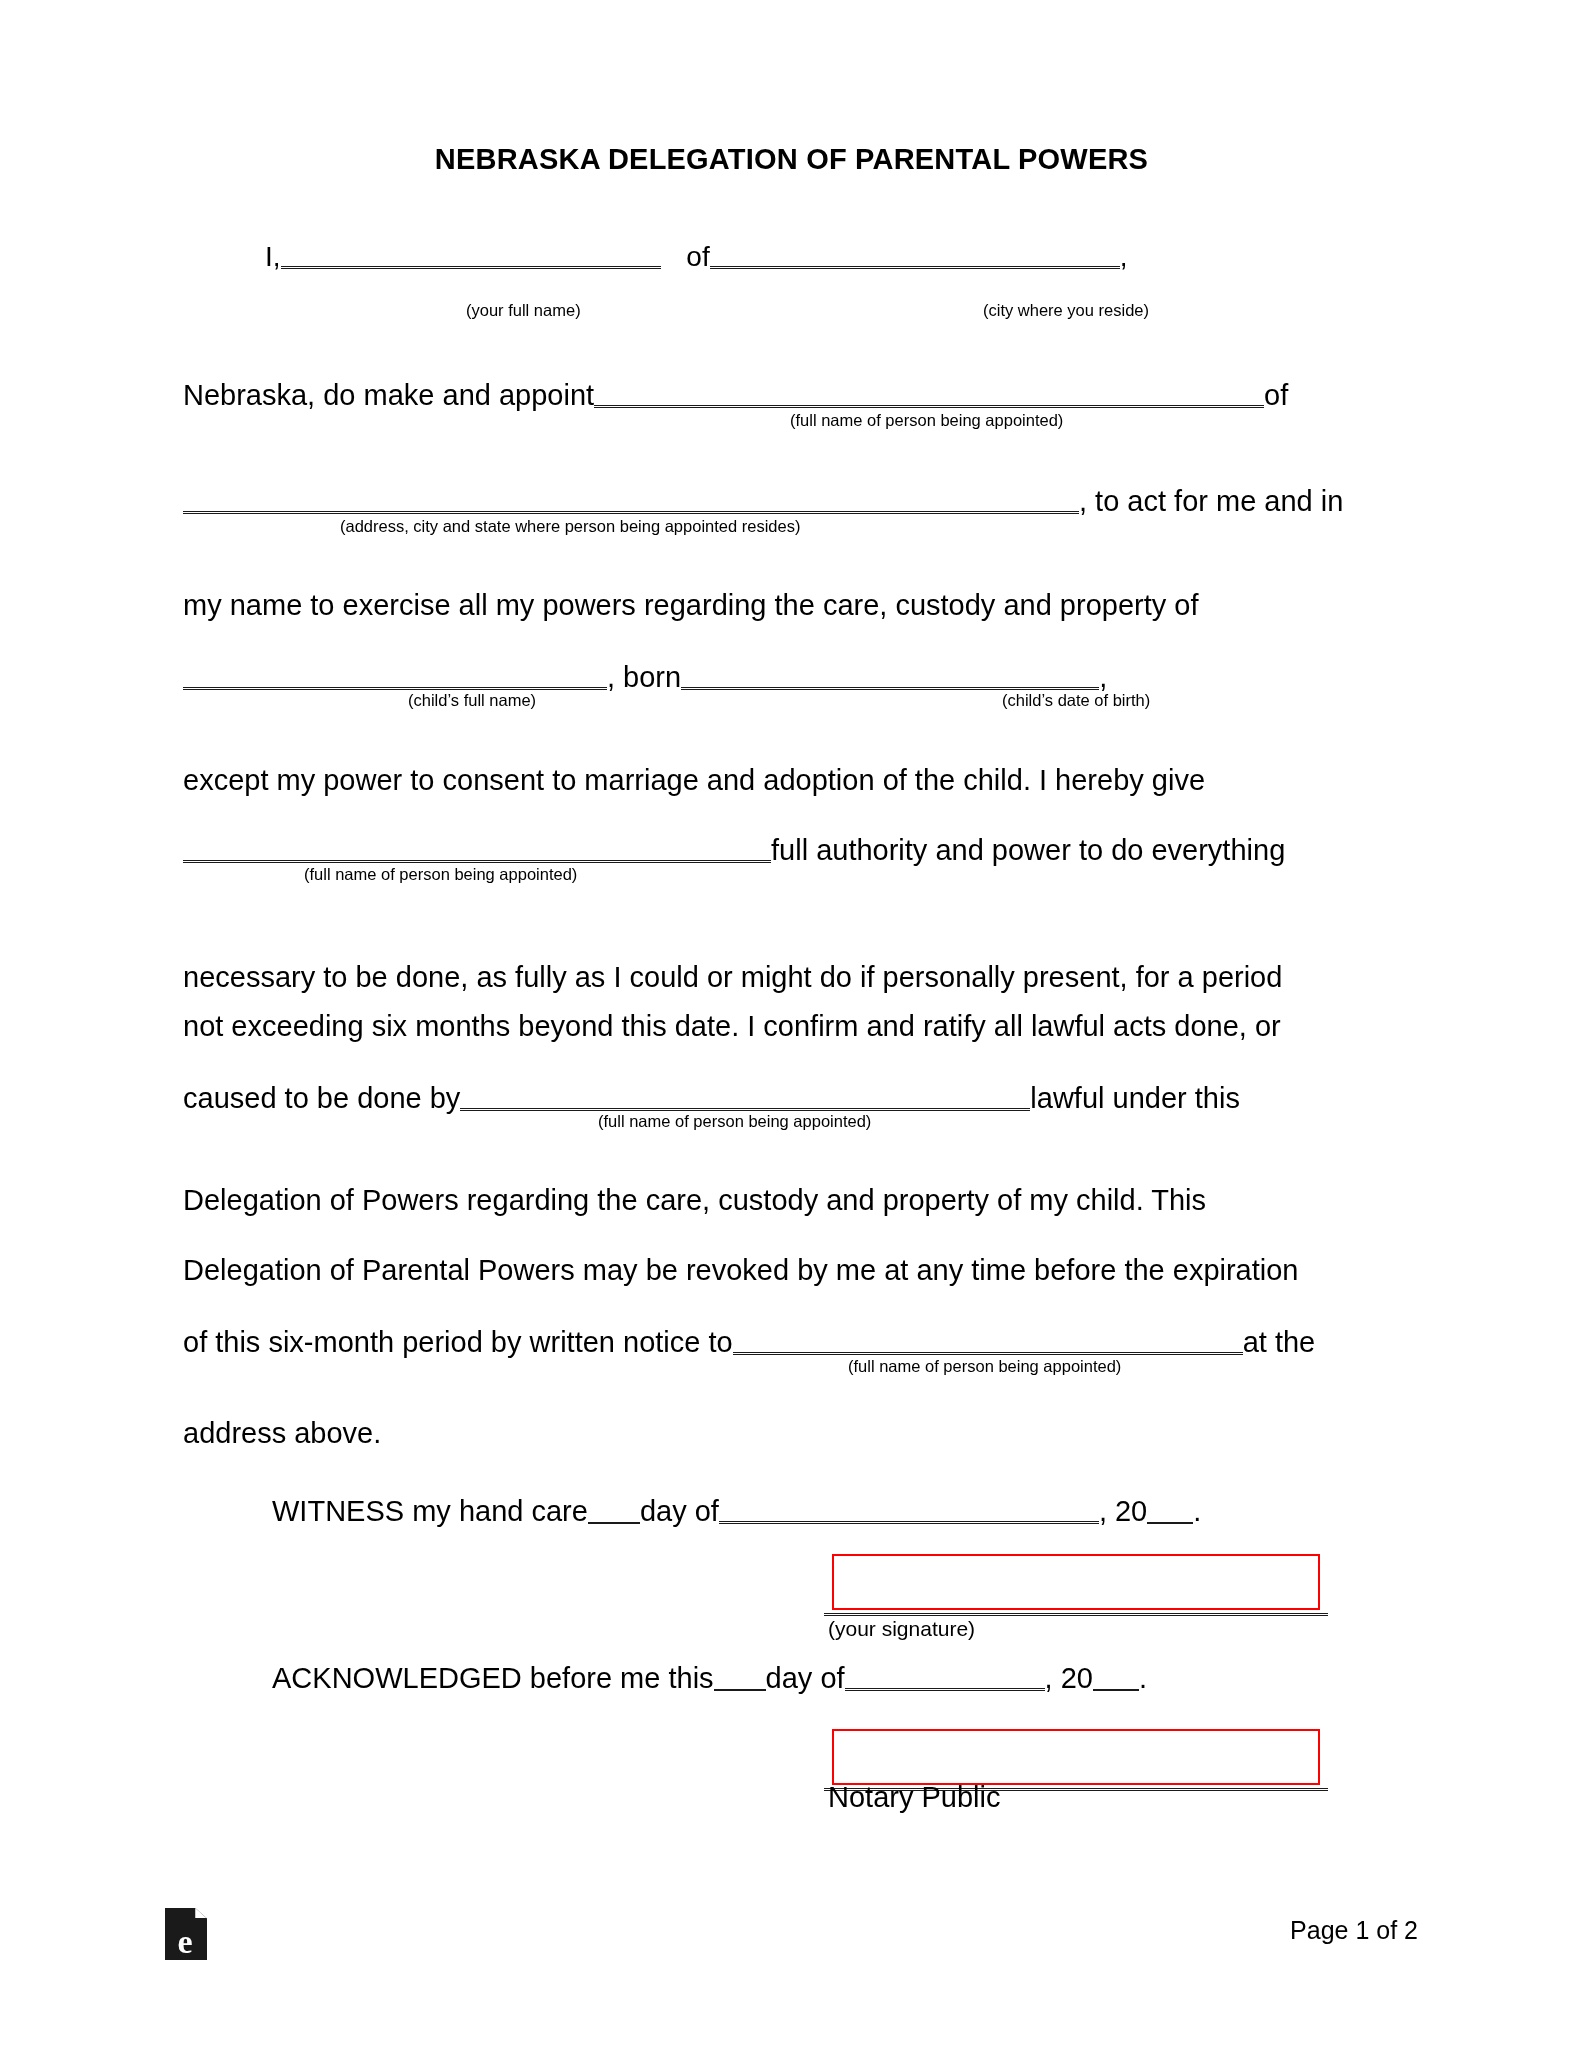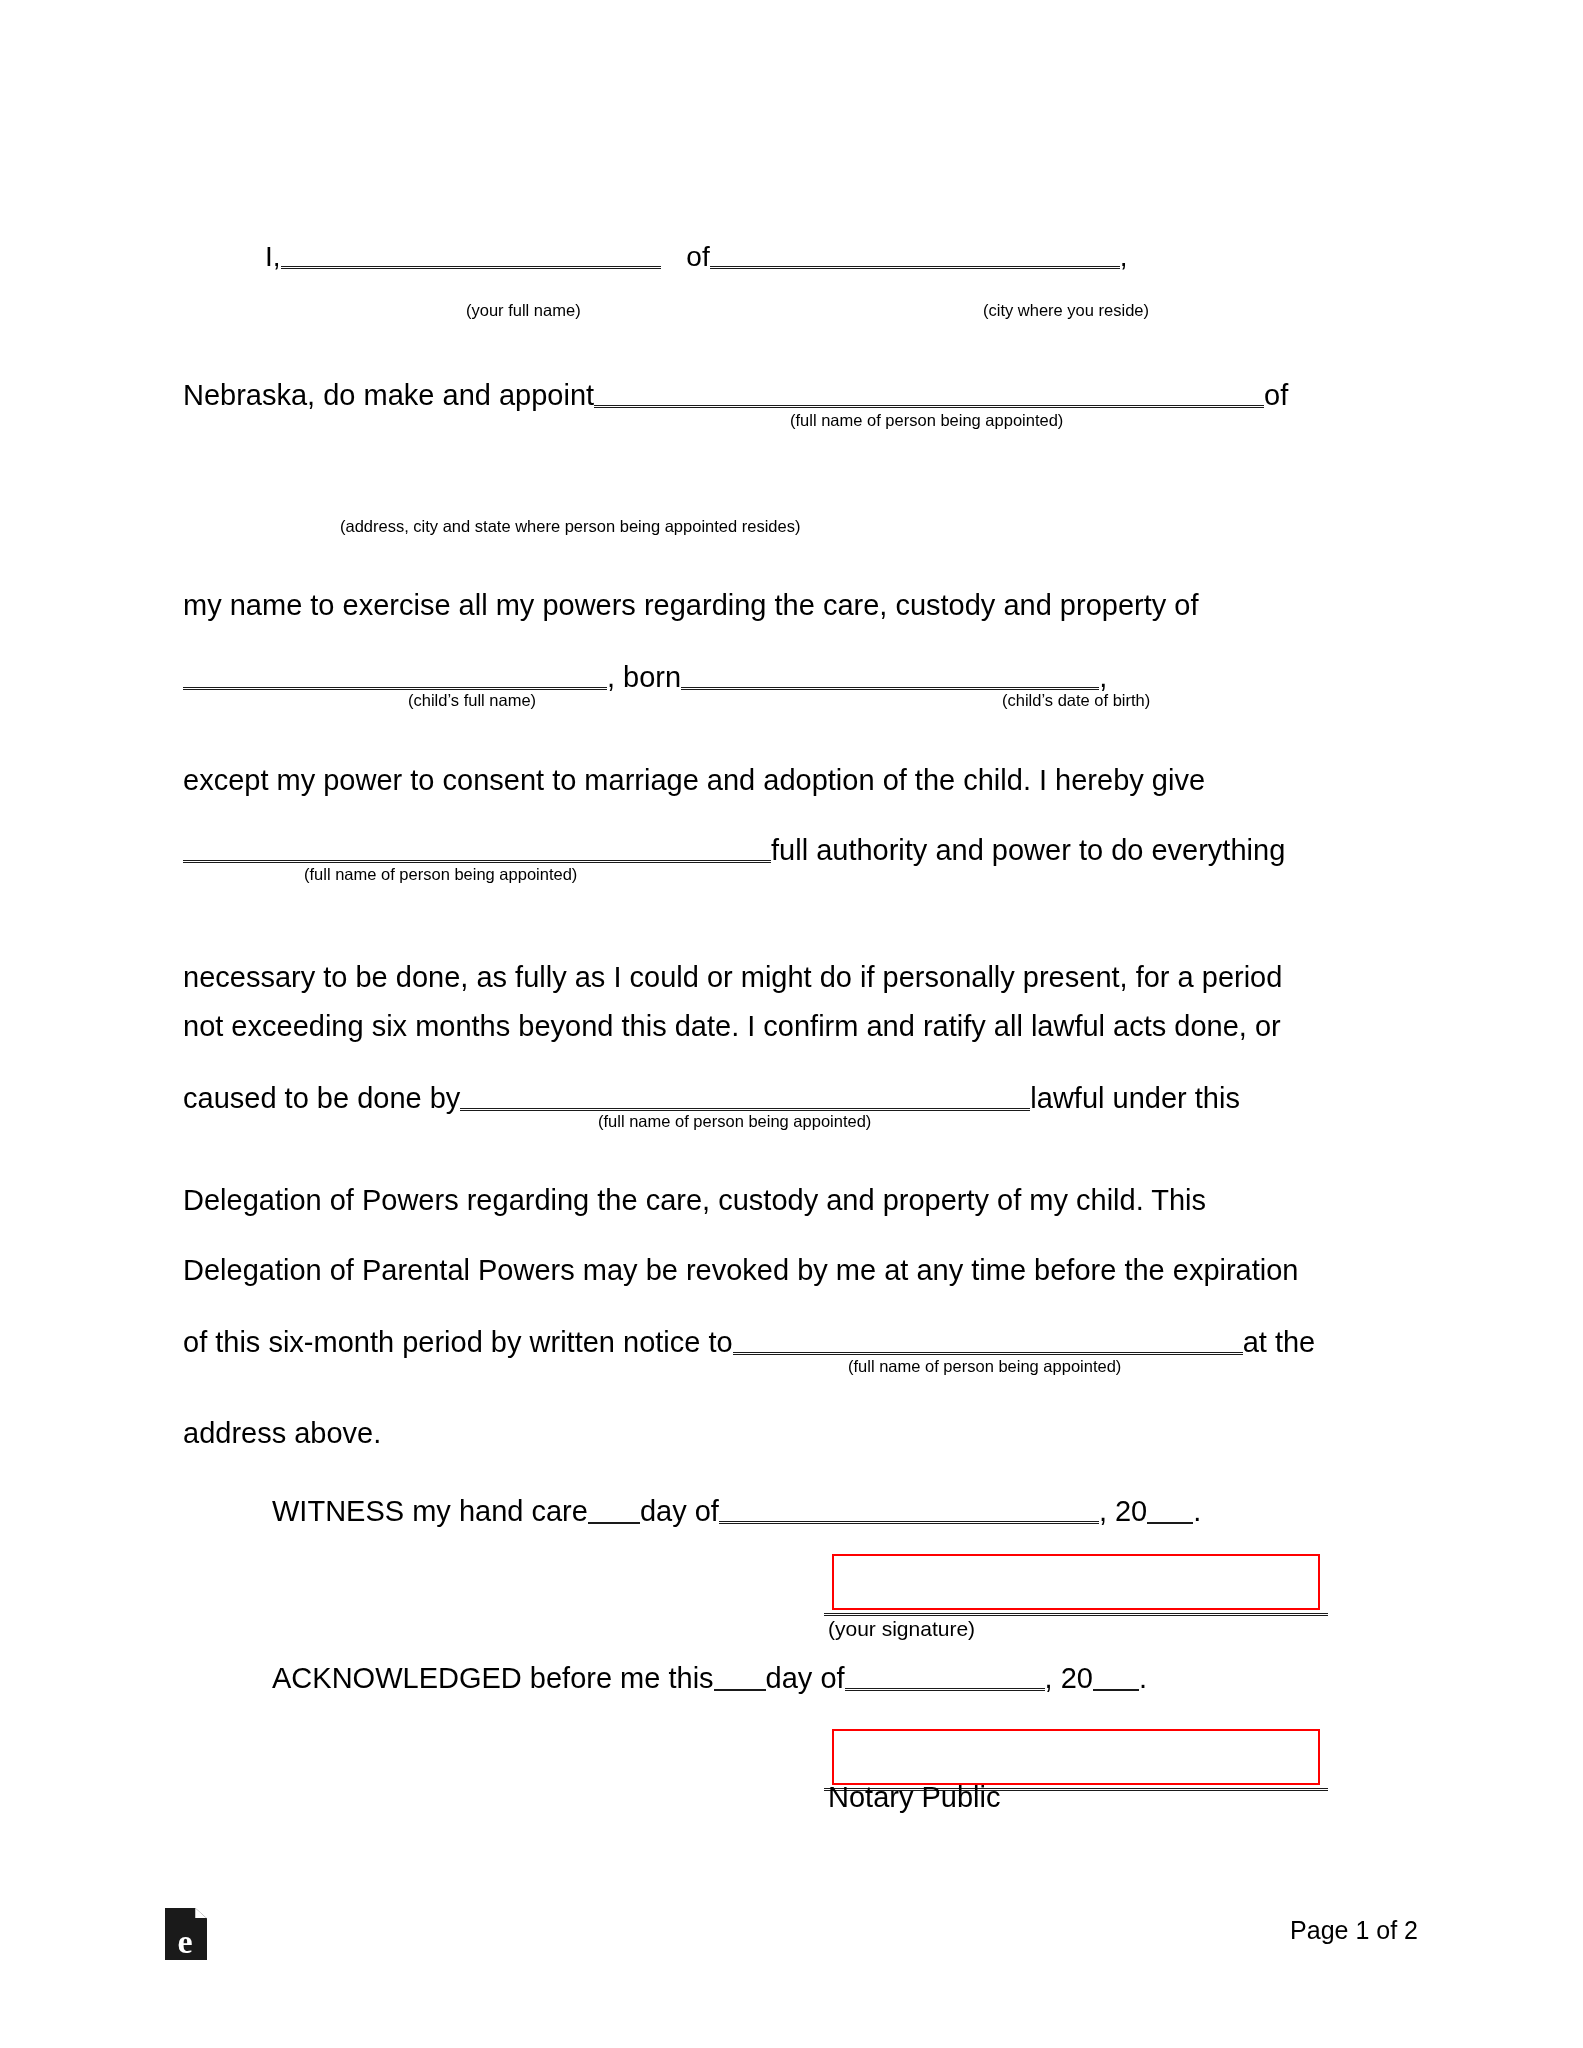--- a/index.html
+++ b/index.html
@@ -126,33 +126,37 @@
     top: 1916px;
     font-size: 25px;
     white-space: nowrap;
   }
 </style>
 </head>
 <body>
 
 <div class="page">
 
+  <div class="doc-title">NEBRASKA DELEGATION OF PARENTAL POWERS</div>
 
   <div class="line" style="left:265px; top:240px;">
     <span>I,</span><span class="rule" style="width:380px;"></span>
     <span style="display:inline-block;width:18px;"></span><span>of</span><span class="rule" style="width:410px;"></span><span>,</span>
   </div>
   <div class="caption" style="left:466px; top:302px;text-align:center;">(your full name)</div>
   <div class="caption" style="left:983px; top:302px;">(city where you reside)</div>
 
   <div class="line body" style="left:183px; top:378px;">
     <span>Nebraska, do make and appoint</span><span class="rule" style="width:670px;"></span><span>of</span>
   </div>
   <div class="caption" style="left:790px; top:412px;">(full name of person being appointed)</div>
 
+  <div class="line body" style="left:183px; top:484px;">
+    <span class="rule" style="width:896px;"></span><span>, to act for me and in</span>
+  </div>
   <div class="caption" style="left:340px; top:518px;">(address, city and state where person being appointed resides)</div>
 
   <div class="line body" style="left:183px; top:590px;">my name to exercise all my powers regarding the care, custody and property of</div>
 
   <div class="line body" style="left:183px; top:660px;">
     <span class="rule" style="width:424px;"></span><span>, born</span><span class="rule" style="width:418px;"></span><span>,</span>
   </div>
   <div class="caption" style="left:408px; top:692px;">(child’s full name)</div>
   <div class="caption" style="left:1002px; top:692px;">(child’s date of birth)</div>
 

